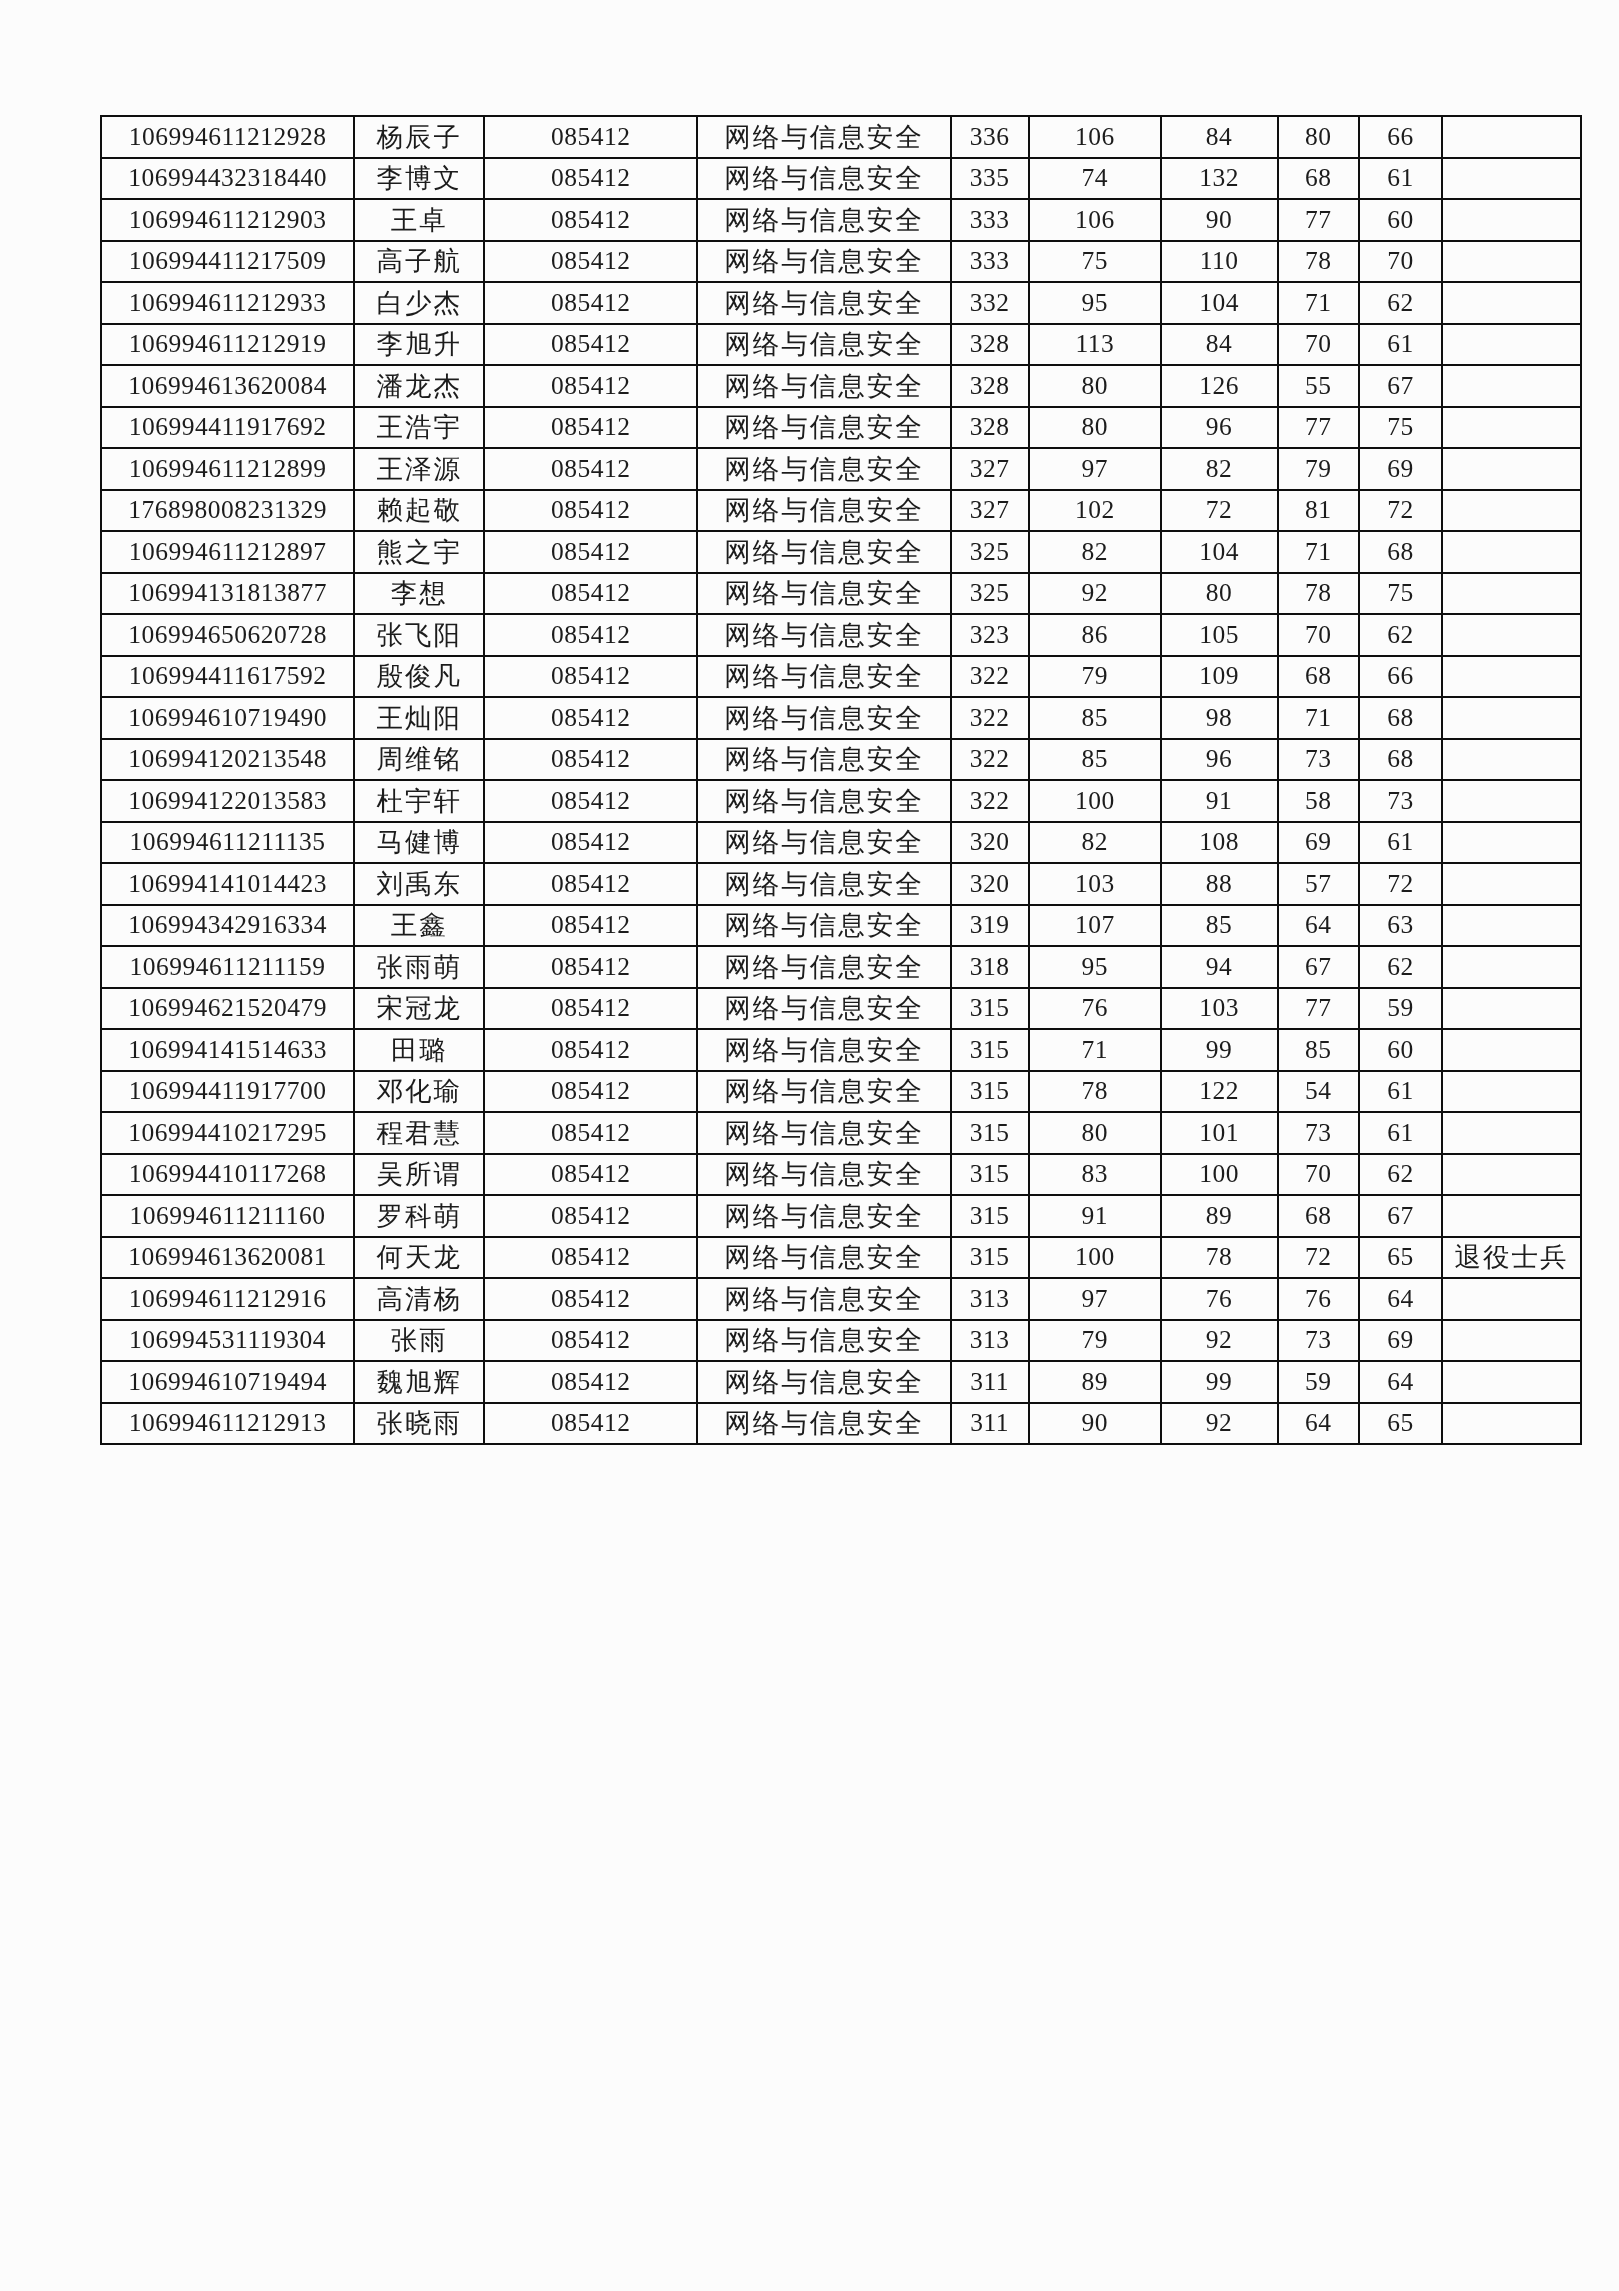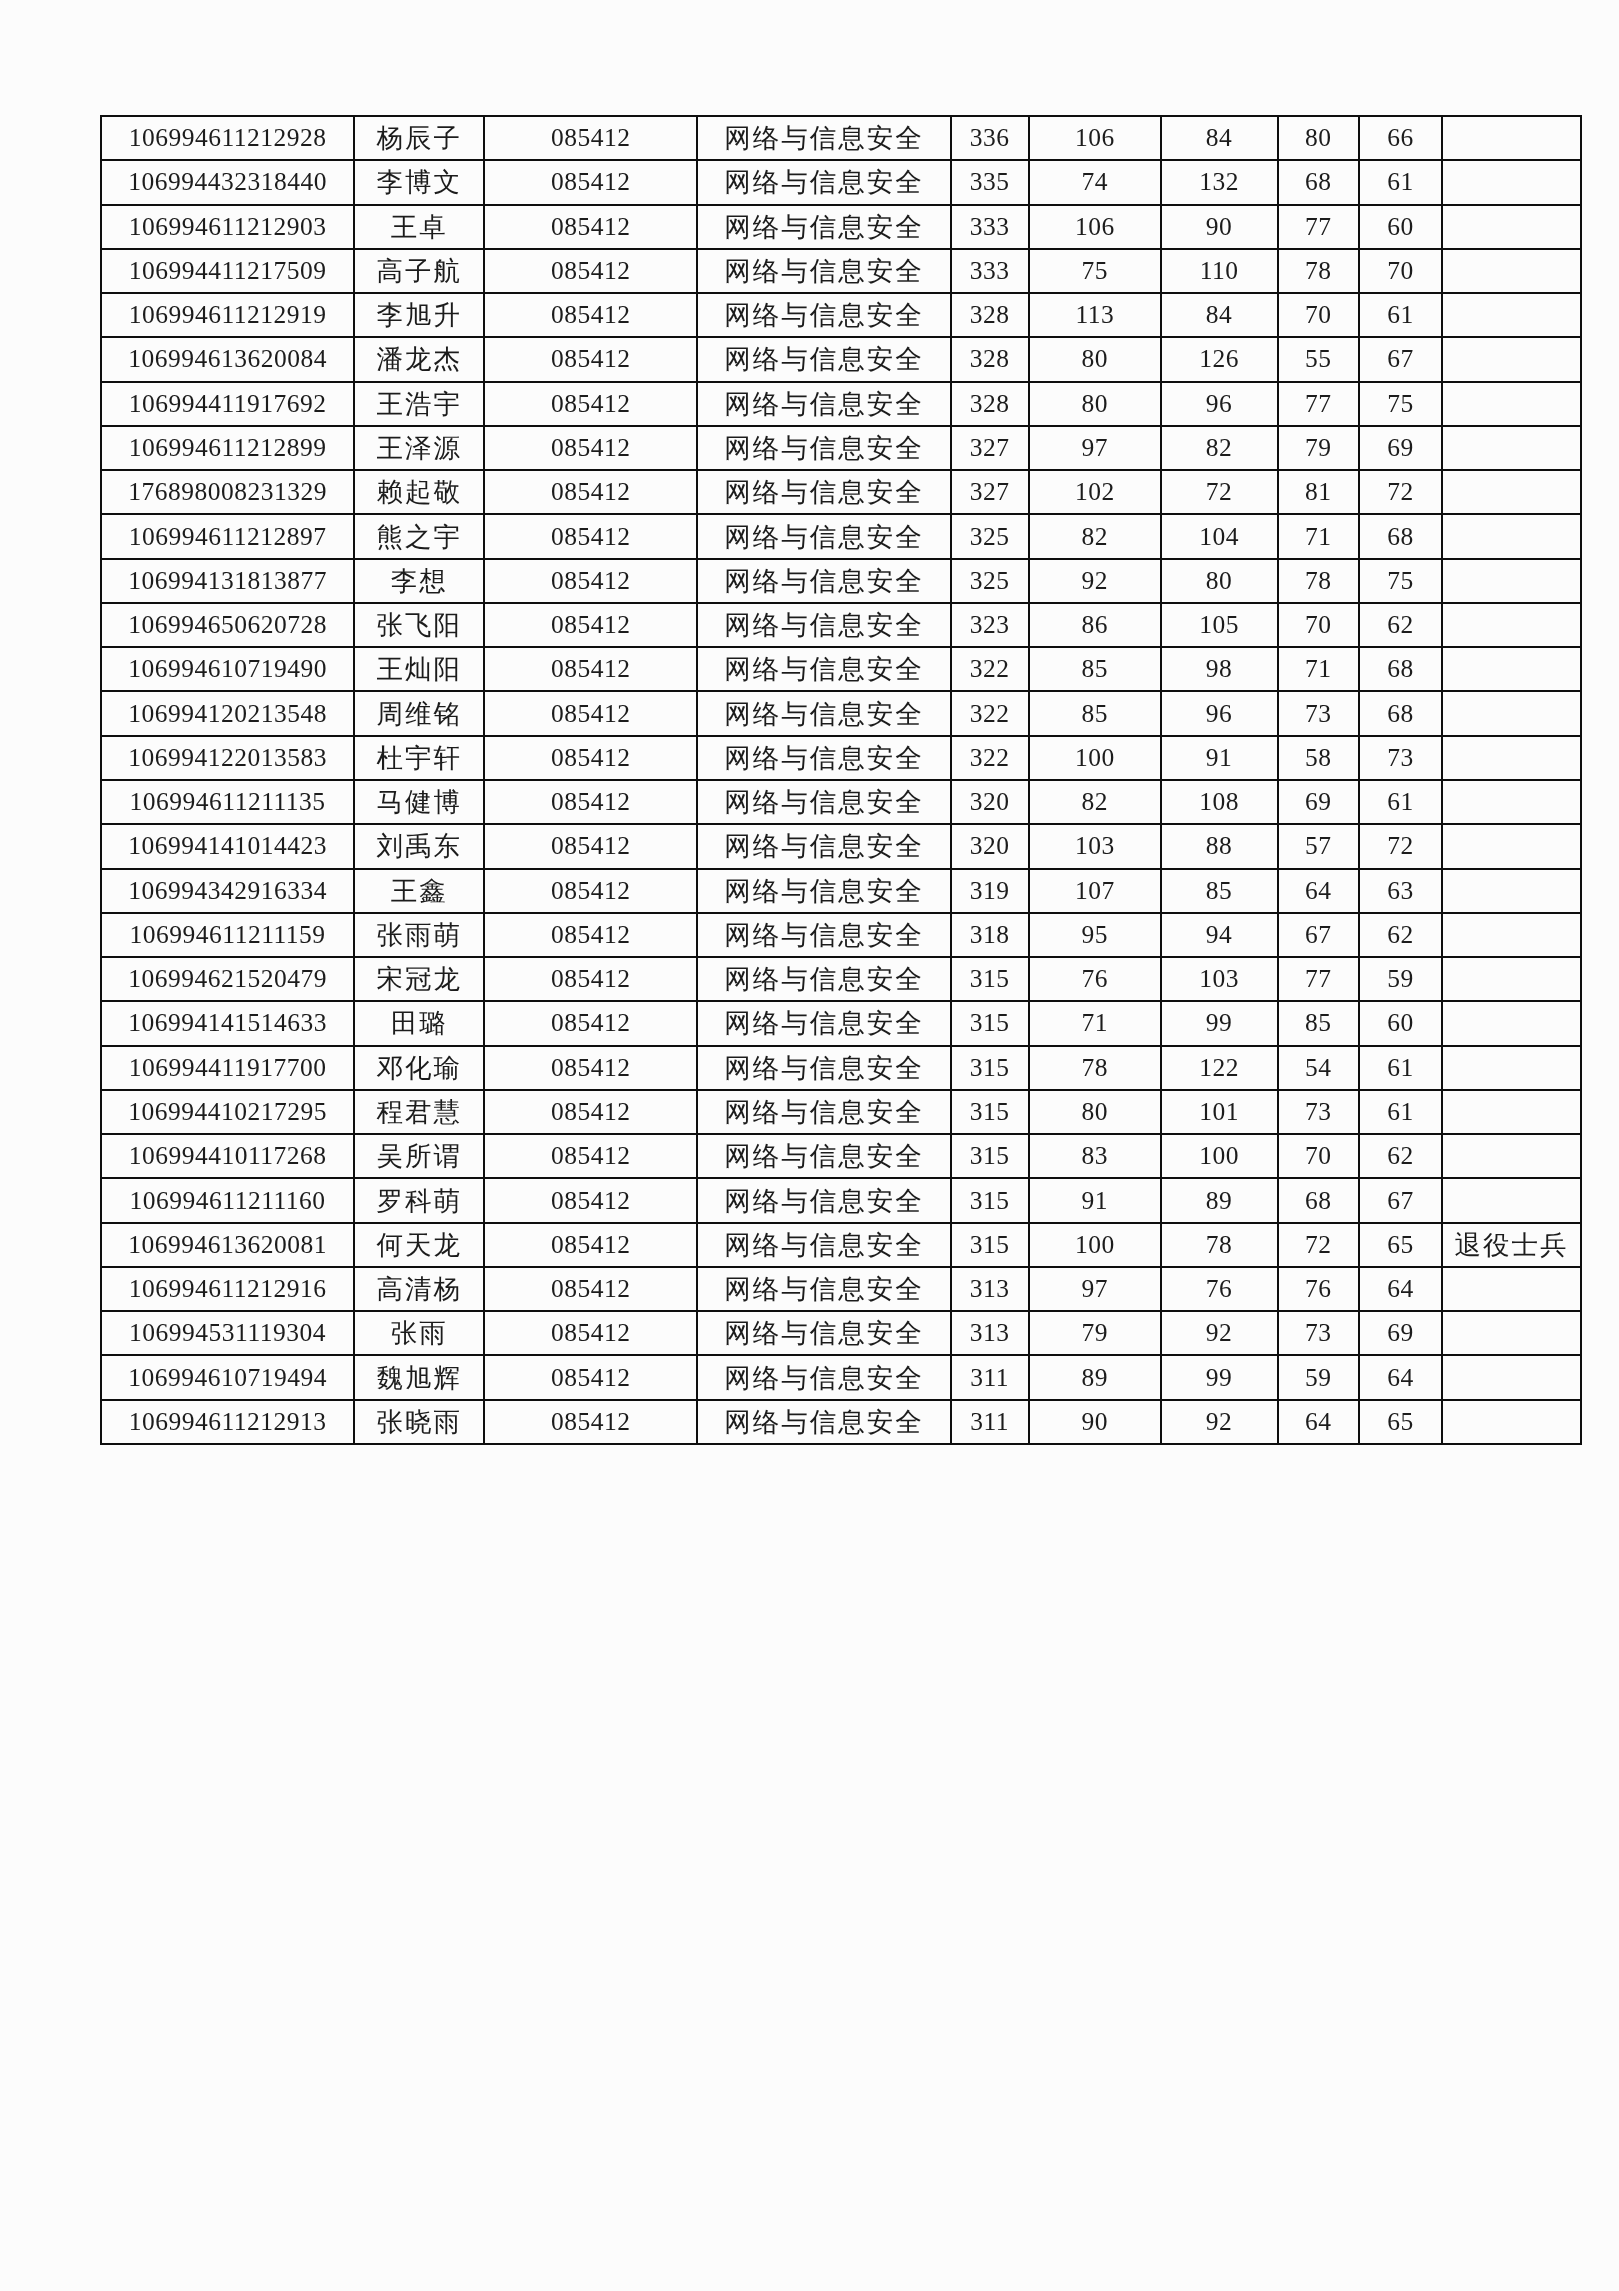--- a/index.html
+++ b/index.html
@@ -113,20 +113,32 @@
           <td class="num">085412</td>
           <td class="cjk">网络与信息安全</td>
           <td class="num">333</td>
           <td class="num">75</td>
           <td class="num">110</td>
           <td class="num">78</td>
           <td class="num">70</td>
           <td class="cjk"></td>
         </tr>
         <tr>
+          <td class="num">106994611212933</td>
+          <td class="cjk">白少杰</td>
+          <td class="num">085412</td>
+          <td class="cjk">网络与信息安全</td>
+          <td class="num">332</td>
+          <td class="num">95</td>
+          <td class="num">104</td>
+          <td class="num">71</td>
+          <td class="num">62</td>
+          <td class="cjk"></td>
+        </tr>
+        <tr>
           <td class="num">106994611212919</td>
           <td class="cjk">李旭升</td>
           <td class="num">085412</td>
           <td class="cjk">网络与信息安全</td>
           <td class="num">328</td>
           <td class="num">113</td>
           <td class="num">84</td>
           <td class="num">70</td>
           <td class="num">61</td>
           <td class="cjk"></td>
@@ -206,20 +218,32 @@
         <tr>
           <td class="num">106994650620728</td>
           <td class="cjk">张飞阳</td>
           <td class="num">085412</td>
           <td class="cjk">网络与信息安全</td>
           <td class="num">323</td>
           <td class="num">86</td>
           <td class="num">105</td>
           <td class="num">70</td>
           <td class="num">62</td>
+          <td class="cjk"></td>
+        </tr>
+        <tr>
+          <td class="num">106994411617592</td>
+          <td class="cjk">殷俊凡</td>
+          <td class="num">085412</td>
+          <td class="cjk">网络与信息安全</td>
+          <td class="num">322</td>
+          <td class="num">79</td>
+          <td class="num">109</td>
+          <td class="num">68</td>
+          <td class="num">66</td>
           <td class="cjk"></td>
         </tr>
         <tr>
           <td class="num">106994610719490</td>
           <td class="cjk">王灿阳</td>
           <td class="num">085412</td>
           <td class="cjk">网络与信息安全</td>
           <td class="num">322</td>
           <td class="num">85</td>
           <td class="num">98</td>

